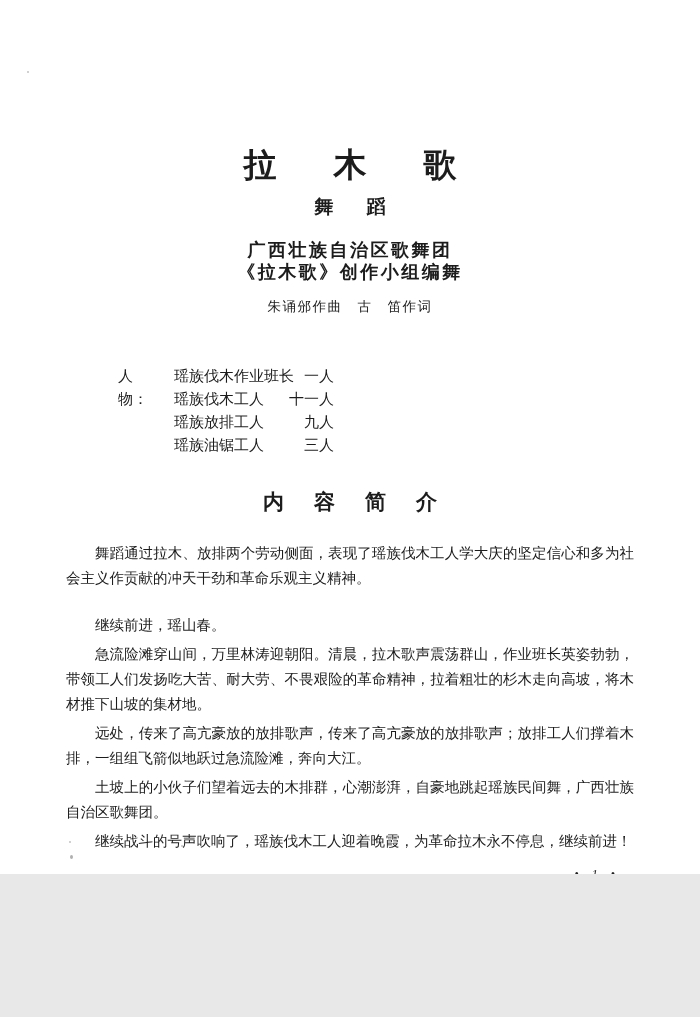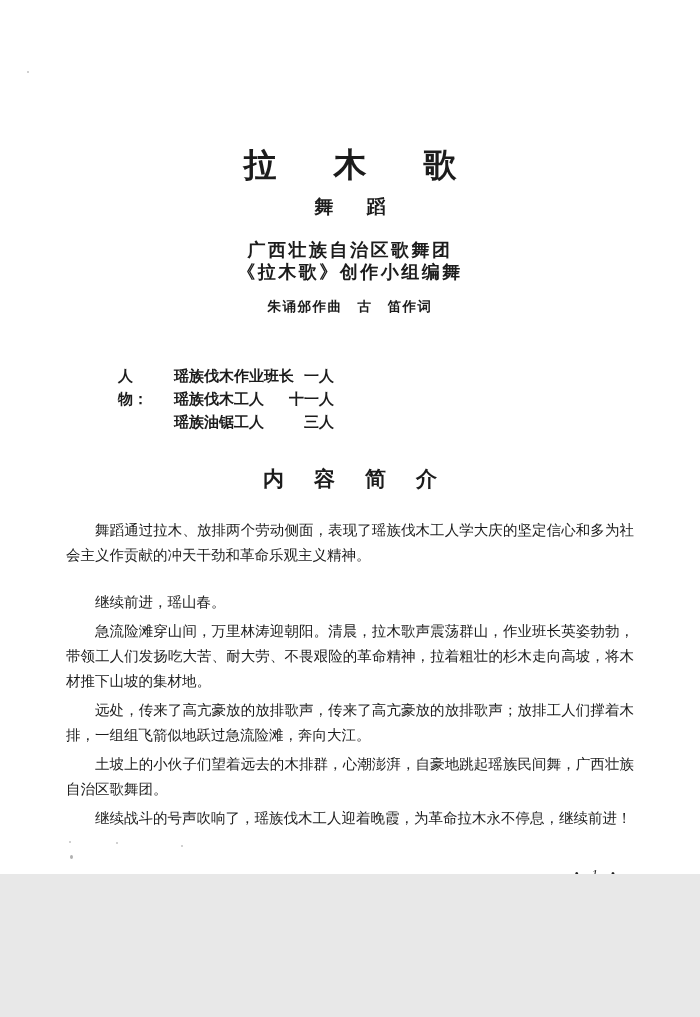--- a/index.html
+++ b/index.html
@@ -36,29 +36,29 @@
     text-align: center;
     font-size: 18px;
     font-weight: 600;
     letter-spacing: 2.5px;
     line-height: 22px;
   }
   .authors {
     margin-top: 15px;
     text-align: center;
     font-size: 13.5px;
-    font-weight: 700;
+    font-weight: 400;
     letter-spacing: 1.5px;
     line-height: 18px;
   }
   .cast {
     display: flex;
     margin: 49px 0 0 118px;
     font-size: 15px;
-    font-weight: 700;
+    font-weight: 400;
     line-height: 23px;
   }
   .cast-label { width: 56px; flex: 0 0 auto; }
   .cast-rows { width: 160px; text-align: right; }
   .cast-row { display: flex; justify-content: space-between; }
   .section-heading {
     margin-top: 33px;
     text-align: center;
     font-size: 21px;
     font-weight: 600;
@@ -113,20 +113,24 @@
     <div class="cast-rows">
       <div class="cast-row">
         <span>瑶族伐木作业班长</span>
         <span>一人</span>
       </div>
       <div class="cast-row">
         <span>瑶族伐木工人</span>
         <span>十一人</span>
       </div>
       <div class="cast-row">
+        <span>瑶族放排工人</span>
+        <span>九人</span>
+      </div>
+      <div class="cast-row">
         <span>瑶族油锯工人</span>
         <span>三人</span>
       </div>
     </div>
   </div>
 
   <div class="section-heading">内　容　简　介</div>
 
   <div class="body">
     <p>舞蹈通过拉木、放排两个劳动侧面，表现了瑶族伐木工人学大庆的坚定信心和多为社会主义作贡献的冲天干劲和革命乐观主义精神。</p>

